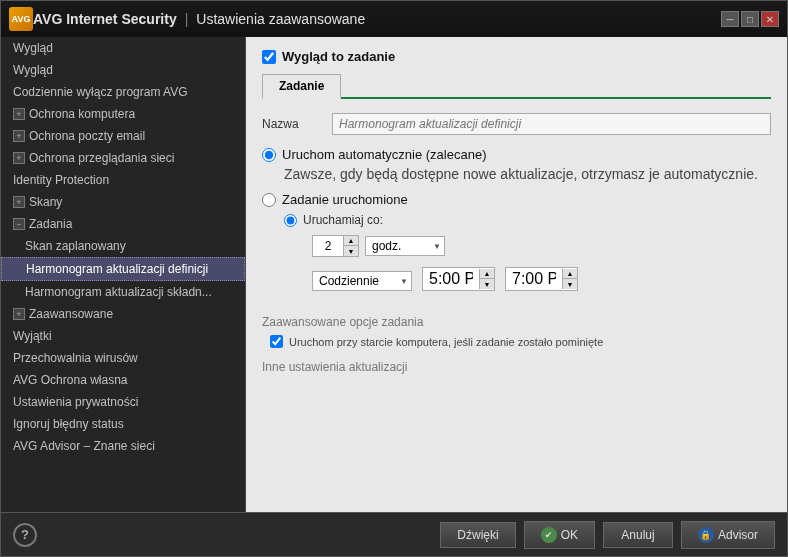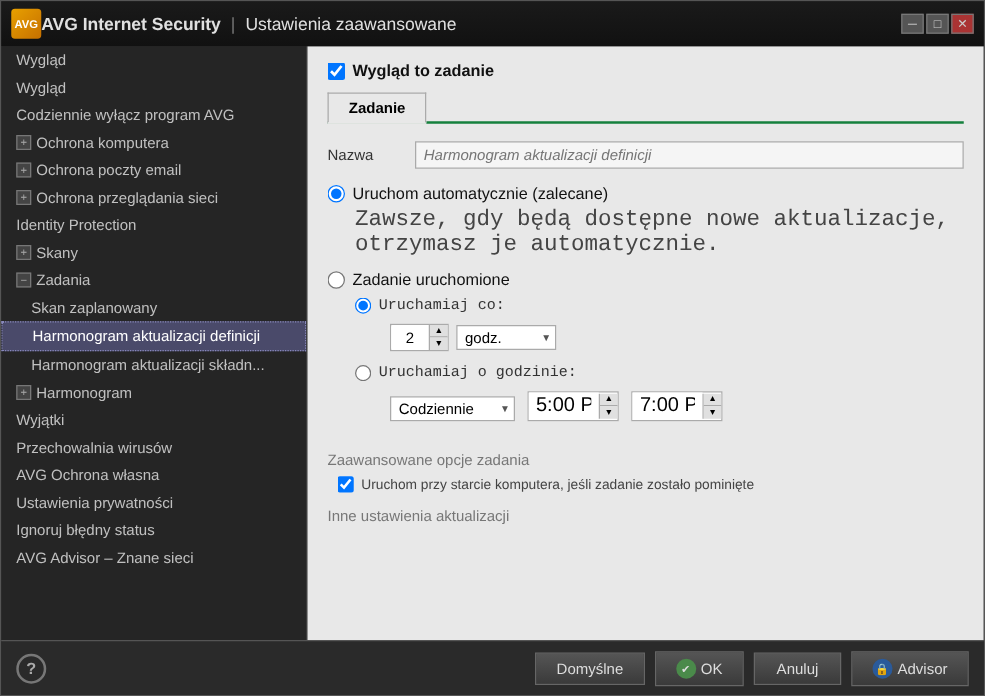--- a/index.html
+++ b/index.html
@@ -210,37 +210,36 @@
     }
     .radio-row input[type="radio"] { width: 14px; height: 14px; }
     .radio-label {
       font-weight: normal;
       font-size: 13px;
       color: #111;
     }
     .radio-desc {
       margin-left: 22px;
       color: #444;
-      font-size: 18px;
+      font-size: 14px;
       margin-bottom: 10px;
-      font-family: Liberation Mono, monospace;
     }
 
     .sub-options {
       margin-left: 22px;
       margin-top: 6px;
     }
     .sub-radio-row {
       display: flex;
       align-items: center;
       gap: 6px;
       margin-bottom: 8px;
     }
     .sub-radio-row input[type="radio"] { width: 13px; height: 13px; }
-    .sub-radio-label { color: #333; font-size: 12px; font-family: Liberation Mono, monospace; }
+    .sub-radio-label { color: #333; font-size: 12px; }
 
     .spinner-group {
       display: flex;
       align-items: center;
       gap: 6px;
       margin-left: 28px;
       margin-bottom: 10px;
     }
     .spinner-box {
       display: flex;
@@ -448,21 +447,21 @@
         <span>Skan zaplanowany</span>
       </div>
       <div class="sidebar-item sub highlighted">
         <span>Harmonogram aktualizacji definicji</span>
       </div>
       <div class="sidebar-item sub">
         <span>Harmonogram aktualizacji składn...</span>
       </div>
       <div class="sidebar-item">
         <span class="expand-icon">+</span>
-        <span>Harmonogram</span>
+        <span>Zaawansowane</span>
       </div>
       <div class="sidebar-item">
         <span>Wyjątki</span>
       </div>
       <div class="sidebar-item">
         <span>Przechowalnia wirusów</span>
       </div>
       <div class="sidebar-item">
         <span>AVG Ochrona własna</span>
       </div>
@@ -524,24 +523,20 @@
               </div>
               <div class="select-wrapper">
                 <select class="select-box">
                   <option>godz.</option>
                   <option>min.</option>
                   <option>dni</option>
                 </select>
               </div>
             </div>
 
-            <div class="sub-radio-row">
-              <input type="radio" name="task-type" style="">
-              <span class="sub-radio-label">Uruchamiaj o godzinie:</span>
-            </div>
             <div class="time-group">
               <div class="select-wrapper">
                 <select class="select-box" style="min-width:100px;">
                   <option>Codziennie</option>
                   <option>Co tydzień</option>
                   <option>Co miesiąc</option>
                 </select>
               </div>
               <div class="time-input-box">
                 <input type="text" class="time-input" value="5:00 PM" style="">
@@ -571,21 +566,21 @@
 
       </div>
     </div>
 
   </div>
 
   <div class="footer">
     <div class="footer-help">?</div>
     <div class="footer-spacer"></div>
     <button class="footer-btn">
-      <span>Domyślne</span>
+      <span>Dźwięki</span>
     </button>
     <button class="footer-btn">
       <span class="btn-icon ok">✔</span>
       <span>OK</span>
     </button>
     <button class="footer-btn">
       <span>Anuluj</span>
     </button>
     <button class="footer-btn">
       <span class="btn-icon apply">🔒</span>

